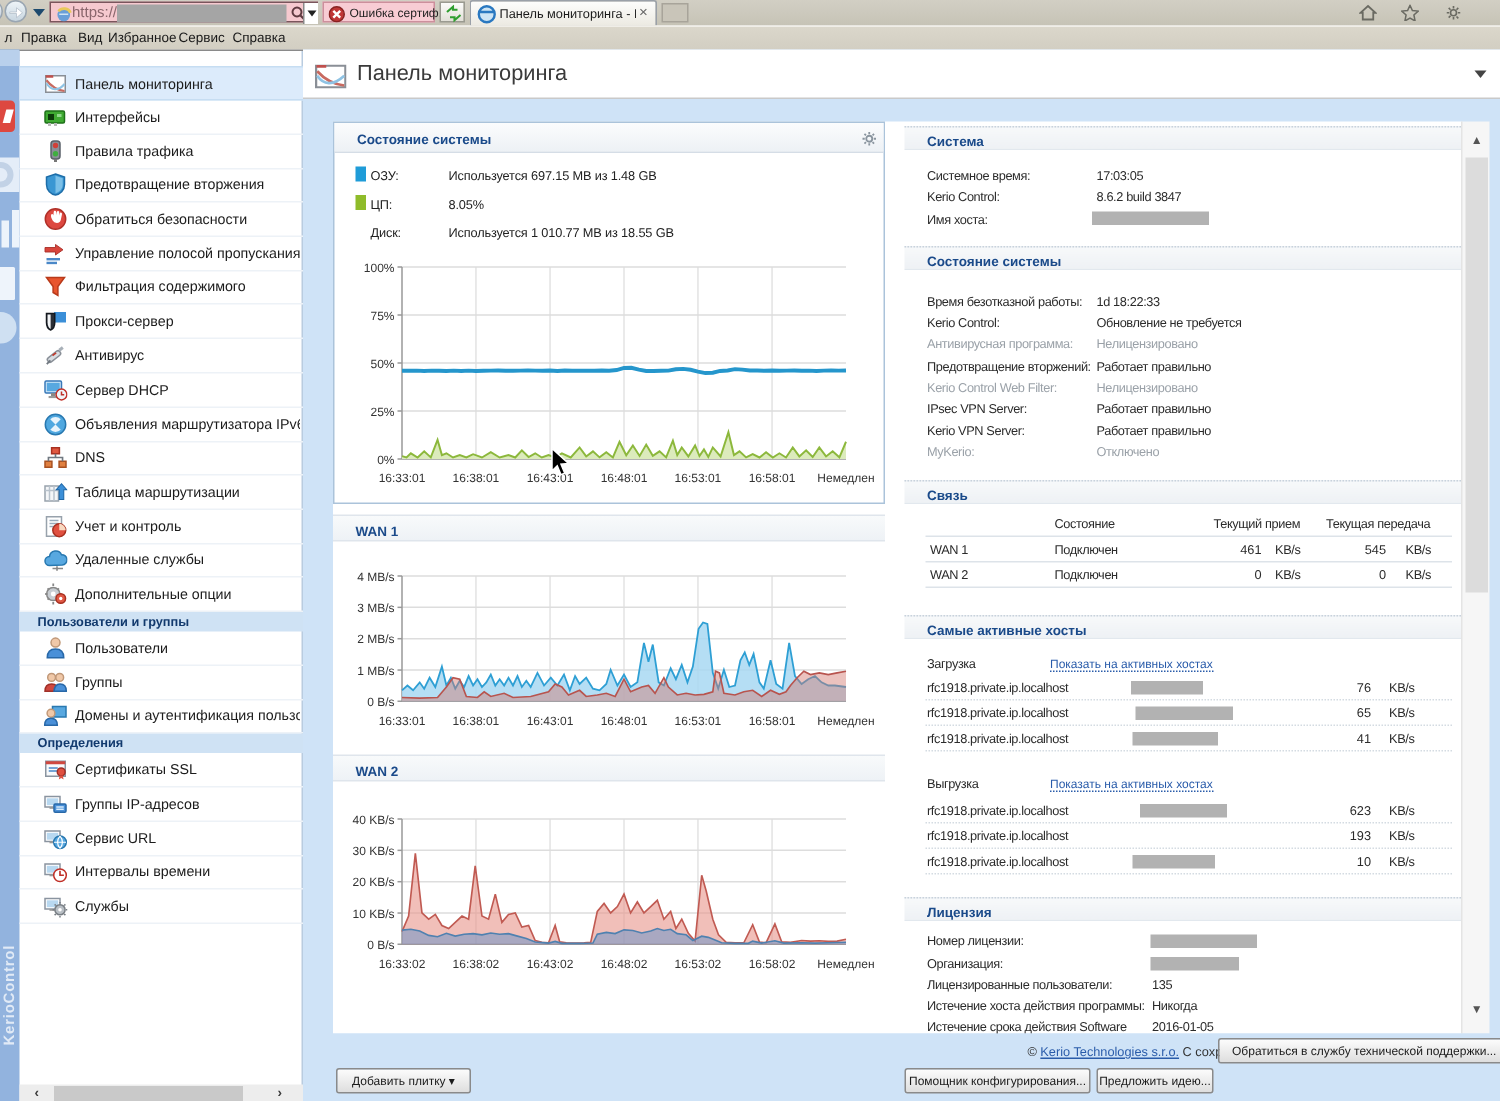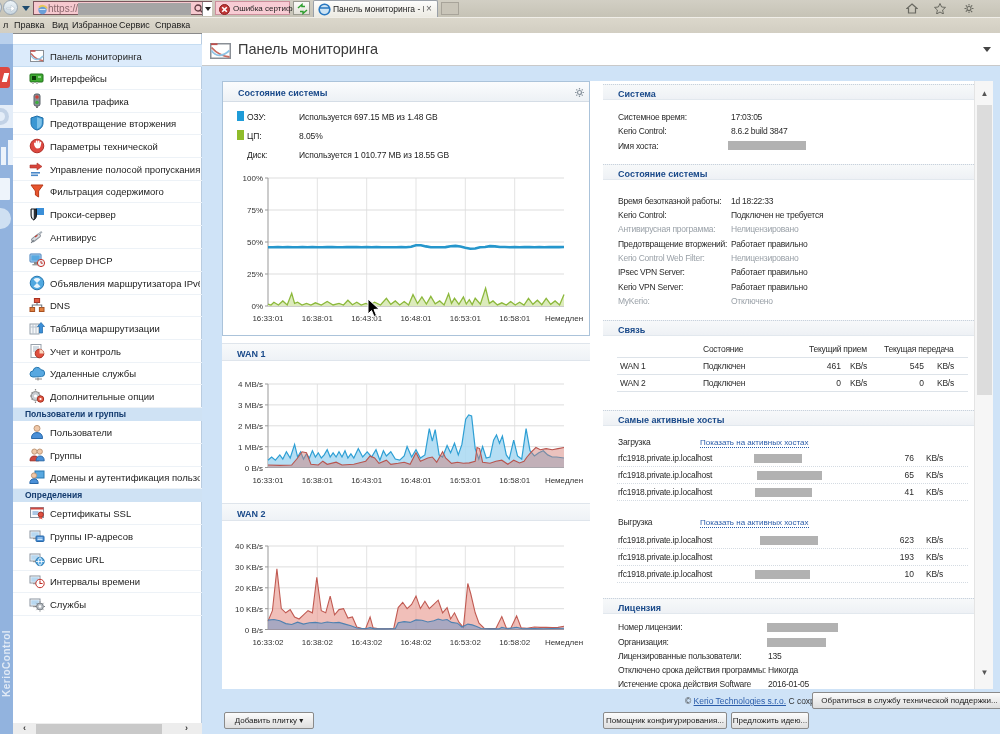--- a/index.html
+++ b/index.html
@@ -143,21 +143,21 @@
         <path d="M8 1 L14 3 V8 C14 12 11 14.4 8 15 C5 14.4 2 12 2 8 V3 Z" fill="#3b97d3" stroke="#1d6da8"></path>
         <path d="M8 2.2 L12.8 3.9 V8 C12.8 11 10.5 13.2 8 13.8 Z" fill="#7cc0e8"></path>
       </svg></span>
     <span class="mit">Предотвращение вторжения</span>
   </div>
 <div class="mi" style="top:135px">
     <span class="mic"><svg width="16" height="16" viewBox="0 0 16 16">
         <circle cx="8" cy="8" r="6.8" fill="#dd4840" stroke="#b03028"></circle>
         <path d="M5.2 7.2 q-.6-2.4 .5-2.6 q.8-.1 .9 1 l.2-2.2 q.1-1 .9-.9 q.8 0 .8 1 l.1 1.9 .3-2 q.2-.9 .9-.8 q.8.1 .7 1.2 l-.1 1.9 .4-1.3 q.3-.9 1-.6 q.7.2 .5 1.2 l-.7 3.3 q-.4 2.3-2.7 2.3 q-2 0-2.8-1.6 Z" fill="#fff"></path>
       </svg></span>
-    <span class="mit">Параметры технической</span>
+    <span class="mit">Обратиться безопасности</span>
   </div>
 <div class="mi" style="top:158px">
     <span class="mic"><svg width="16" height="16" viewBox="0 0 16 16">
         <path d="M1 4 h7 v-2 l5 3.5 -5 3.5 v-2 H1 Z" fill="#d8453c" stroke="#a83028" stroke-width="0.6"></path>
         <rect x="2" y="11" width="9" height="1.6" fill="#4a88c8"></rect>
         <rect x="2" y="13.5" width="7" height="1.6" fill="#4a88c8"></rect>
       </svg></span>
     <span class="mit">Управление полосой пропускания и С</span>
   </div>
 <div class="mi" style="top:180px">
@@ -469,21 +469,21 @@
 <div class="rl" style="top:126px;left:618px">Kerio Control:</div>
 <div class="rl" style="top:126px;left:731px">8.6.2 build 3847</div>
 <div class="rl" style="top:141px;left:618px">Имя хоста:</div>
 <div class="red" style="left:728px;top:141px;width:78px;height:9px"></div>
 <div class="sh" style="top:164px">
     <span>Состояние системы</span>
   </div>
 <div class="rl" style="top:196px;left:618px">Время безотказной работы:</div>
 <div class="rl" style="top:196px;left:731px">1d 18:22:33</div>
 <div class="rl" style="top:210px;left:618px">Kerio Control:</div>
-<div class="rl" style="top:210px;left:731px">Подключен не требуется</div>
+<div class="rl" style="top:210px;left:731px">Обновление не требуется</div>
 <div class="rl g" style="top:224px;left:618px">Антивирусная программа:</div>
 <div class="rl g" style="top:224px;left:731px">Нелицензировано</div>
 <div class="rl" style="top:239px;left:618px">Предотвращение вторжений:</div>
 <div class="rl" style="top:239px;left:731px">Работает правильно</div>
 <div class="rl g" style="top:253px;left:618px">Kerio Control Web Filter:</div>
 <div class="rl g" style="top:253px;left:731px">Нелицензировано</div>
 <div class="rl" style="top:267px;left:618px">IPsec VPN Server:</div>
 <div class="rl" style="top:267px;left:731px">Работает правильно</div>
 <div class="rl" style="top:282px;left:618px">Kerio VPN Server:</div>
 <div class="rl" style="top:282px;left:731px">Работает правильно</div>
@@ -548,21 +548,21 @@
 <div class="hline dot" style="top:582px"></div>
 <div class="sh" style="top:598px">
     <span>Лицензия</span>
   </div>
 <div class="rl" style="top:622px;left:618px">Номер лицензии:</div>
 <div class="red" style="left:767px;top:623px;width:71px;height:9px"></div>
 <div class="rl" style="top:637px;left:618px">Организация:</div>
 <div class="red" style="left:767px;top:638px;width:59px;height:9px"></div>
 <div class="rl" style="top:651px;left:618px">Лицензированные пользователи:</div>
 <div class="rl" style="top:651px;left:768px">135</div>
-<div class="rl" style="top:665px;left:618px">Отключено срока действия программы:</div>
+<div class="rl" style="top:665px;left:618px">Истечение хоста действия программы:</div>
 <div class="rl" style="top:665px;left:768px">Никогда</div>
 <div class="rl" style="top:679px;left:618px">Истечение срока действия Software</div>
 <div class="rl" style="top:679px;left:768px">2016-01-05</div>
 <div class="abs" style="left:974px;top:81px;width:19px;height:608px;background:#f6f6f6;border-left:1px solid #e4e4e4">
   <div class="arr" style="top:5px">▲</div>
   <div class="abs" style="left:2px;top:24px;width:15px;height:290px;background:#dcdcdc"></div>
   <div class="arr" style="bottom:8px">▼</div>
 </div>
 <div class="abs" style="left:202px;top:689px;width:798px;height:45px;background:#cfe3f7"></div>
 <div class="abs" style="top:696px;right:13px;font-size:8.5px;color:#333;white-space:nowrap">© <span style="color:#2a5caa;text-decoration:underline">Kerio Technologies s.r.o.</span> С сохранением всех прав. <span style="color:#8a9298;">Официал.уведомления</span></div>

